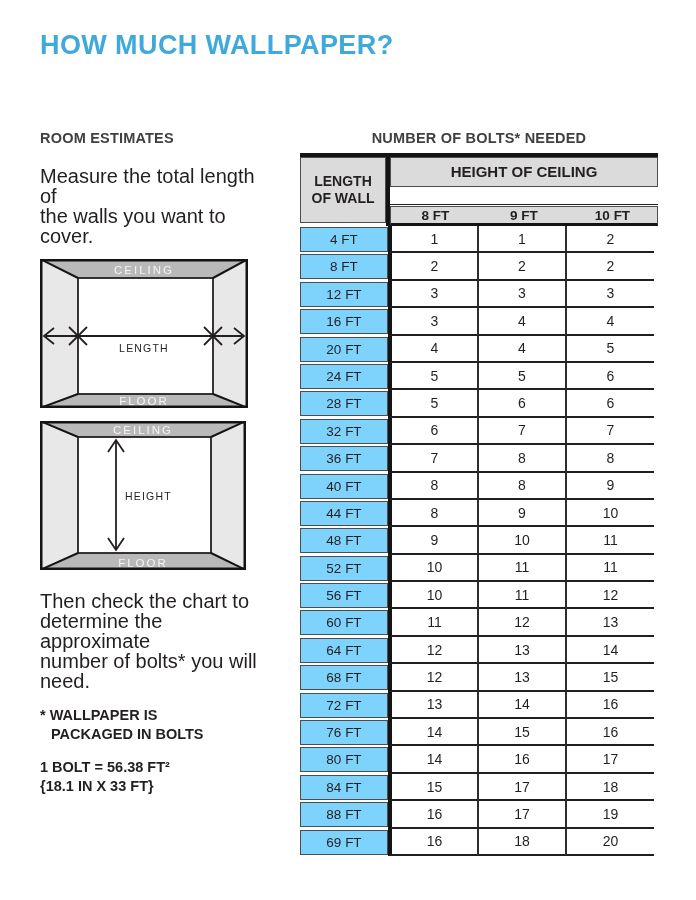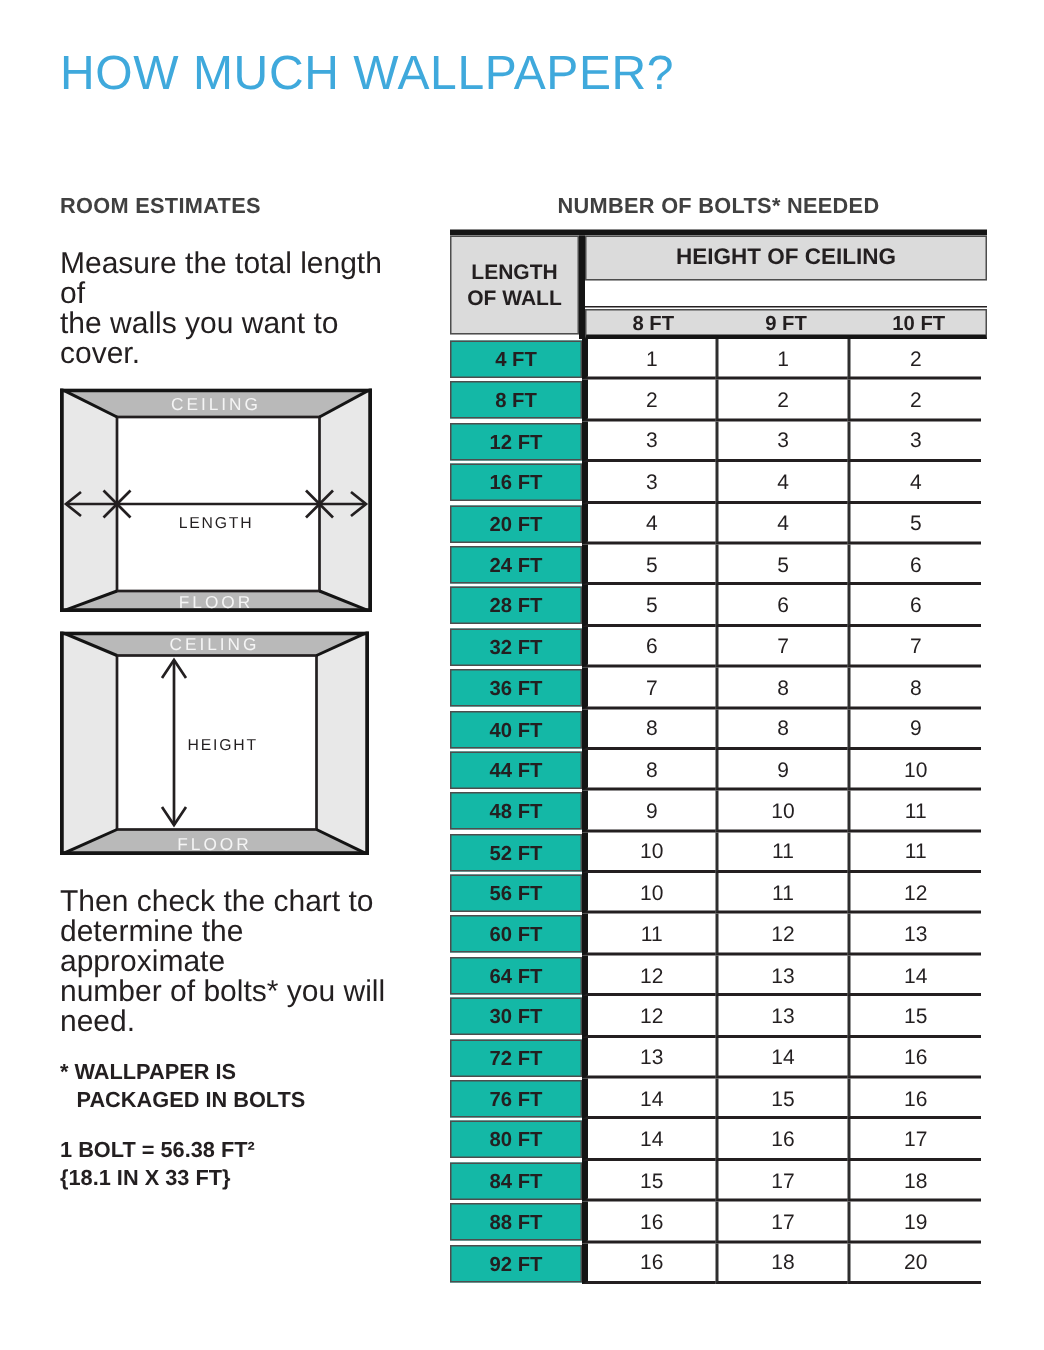--- a/index.html
+++ b/index.html
@@ -2,21 +2,21 @@
 <html><head>
 <meta charset="utf-8">
 <style>
   html,body{margin:0;padding:0;background:#ffffff;}
   .page{
     position:relative;width:696px;height:900px;background:#ffffff;
     font-family:"Liberation Sans", sans-serif;color:#231F20;overflow:hidden;
   }
   .title{
     position:absolute;left:40px;top:30px;margin:0;
-    font-size:32px;font-weight:normal;letter-spacing:0.4px;color:#3FA9DC;
+    font-size:27px;font-weight:bold;letter-spacing:0.4px;color:#3FA9DC;
   }
   .section-head{
     font-size:14.5px;font-weight:bold;letter-spacing:0.2px;color:#404040;margin:0;line-height:14px;
   }
   
   .left-col{position:absolute;left:40px;top:131px;width:236px;}
   .body-text{font-size:20px;line-height:20px;margin:0;white-space:pre-line;color:#231F20;}
   .step1{margin-top:21px;}
   .step2{margin-top:24px;}
   .step3{margin-top:21px;}
@@ -43,22 +43,22 @@
     font-weight:bold;font-size:15px;margin-bottom:17px;
   }
   .sep-line{height:2px;background:#231F20;margin-bottom:1px;}
   .cols-head{display:flex;height:24px;border-bottom:3px solid #141414;}
   .cols-head .col-h{display:flex;align-items:center;justify-content:center;font-weight:bold;font-size:13.5px;box-sizing:border-box;}
   .cols-head .col-h:nth-child(1){width:89px;}
   .cols-head .col-h:nth-child(2){width:88px;}
   .cols-head .col-h:nth-child(3){width:89px;}
   .trow{display:flex;height:27.4px;align-items:flex-start;}
   .cell-label{
-    width:88px;height:25px;margin-top:1px;background:#14b8a6;border:1px solid #4D4D4D;box-sizing:border-box;
-    display:flex;align-items:center;justify-content:center;font-weight:bold;font-size:13.5px;
+    width:88px;height:25px;margin-top:1px;background:#7dd3fc;border:1px solid #4D4D4D;box-sizing:border-box;
+    display:flex;align-items:center;justify-content:center;font-weight:normal;font-size:13.5px;
   }
   .cell-data{
     height:27.4px;box-sizing:border-box;border-bottom:2px solid #231F20;
     display:flex;align-items:center;justify-content:center;font-size:14px;
   }
   .trow .cell-data:nth-child(2){width:89px;border-left:4px solid #141414;}
   .trow .cell-data:nth-child(3){width:88px;border-left:2px solid #2E2E2E;}
   .trow .cell-data:nth-child(4){width:89px;border-left:2px solid #2E2E2E;}
 </style>
 </head>
@@ -244,21 +244,21 @@
             <div class="cell-data">12</div>
             <div class="cell-data">13</div>
           </div>
           <div class="trow">
             <div class="cell-label">64 FT</div>
             <div class="cell-data">12</div>
             <div class="cell-data">13</div>
             <div class="cell-data">14</div>
           </div>
           <div class="trow">
-            <div class="cell-label">30 FT</div>
+            <div class="cell-label">68 FT</div>
             <div class="cell-data">12</div>
             <div class="cell-data">13</div>
             <div class="cell-data">15</div>
           </div>
           <div class="trow">
             <div class="cell-label">72 FT</div>
             <div class="cell-data">13</div>
             <div class="cell-data">14</div>
             <div class="cell-data">16</div>
           </div>
@@ -280,21 +280,21 @@
             <div class="cell-data">17</div>
             <div class="cell-data">18</div>
           </div>
           <div class="trow">
             <div class="cell-label">88 FT</div>
             <div class="cell-data">16</div>
             <div class="cell-data">17</div>
             <div class="cell-data">19</div>
           </div>
           <div class="trow">
-            <div class="cell-label">92 FT</div>
+            <div class="cell-label">69 FT</div>
             <div class="cell-data">16</div>
             <div class="cell-data">18</div>
             <div class="cell-data">20</div>
           </div>
         </div>
     </div>
   </div>
 
 </div>
 

